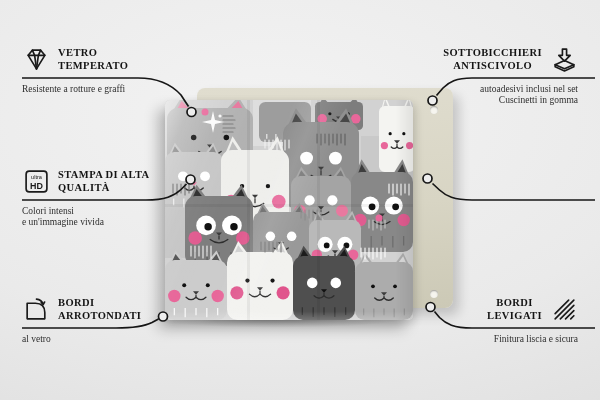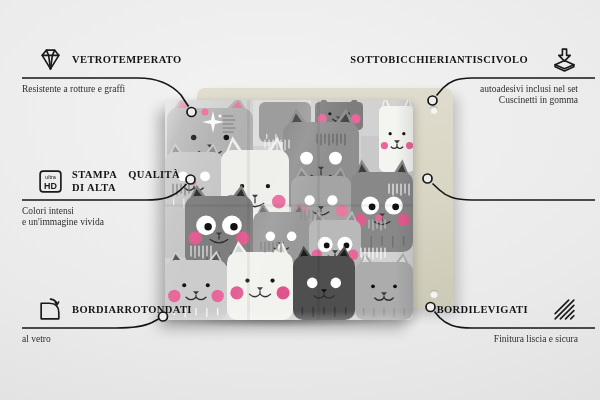--- a/index.html
+++ b/index.html
@@ -35,22 +35,22 @@
   .product-shadow{
     position:absolute; left:140px; top:313px; width:320px; height:20px;
     background:radial-gradient(52% 58% at 42% 28%, rgba(0,0,0,0.30) 0%, rgba(0,0,0,0.10) 45%, rgba(0,0,0,0) 78%);
   }
   .leader-lines{position:absolute; left:0; top:0; z-index:6; pointer-events:none;}
   
   .callout{position:absolute; width:158px; z-index:7;}
   .callout .row{display:flex; align-items:center; gap:8px; height:38px;}
   .callout.right-side{text-align:right;}
   .callout.right-side .row{justify-content:flex-end;}
-  .icon-box{flex:0 0 28px; display:flex; align-items:flex-end; justify-content:center;margin-left:14px;}
-  .title{display:flex; flex-direction:row; justify-content:flex-end;
+  .icon-box{flex:0 0 28px; display:flex; align-items:flex-end; justify-content:center;}
+  .title{display:flex; flex-direction:column; justify-content:flex-end;
     font-weight:bold; font-size:10.5px; line-height:13px; letter-spacing:0.4px; color:#141414;}
   .callout.right-side .title{align-items:center;}
   .desc{margin-top:6px; font-size:9.5px; line-height:11px; color:#2e2e2e;}
   .desc span{display:block;}
   .pos-l1{left:22px; top:40px;}
   .pos-l2{left:22px; top:162px;}
   .pos-l3{left:22px; top:290px;}
   .pos-r1{right:22px; top:40px;}
   .pos-r2{right:22px; top:162px;}
   .pos-r3{right:22px; top:290px;}

